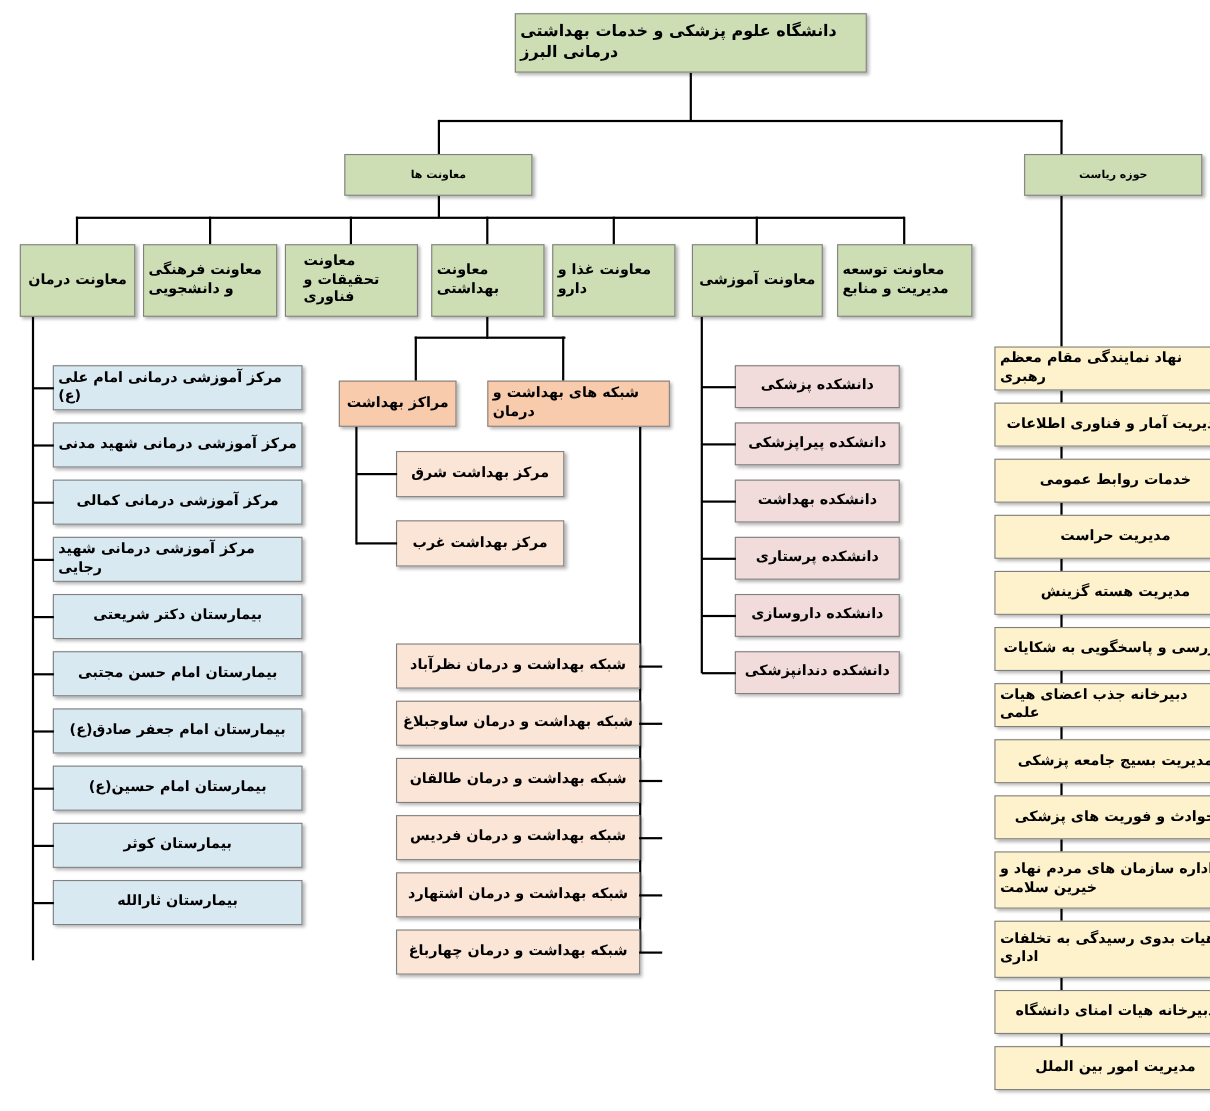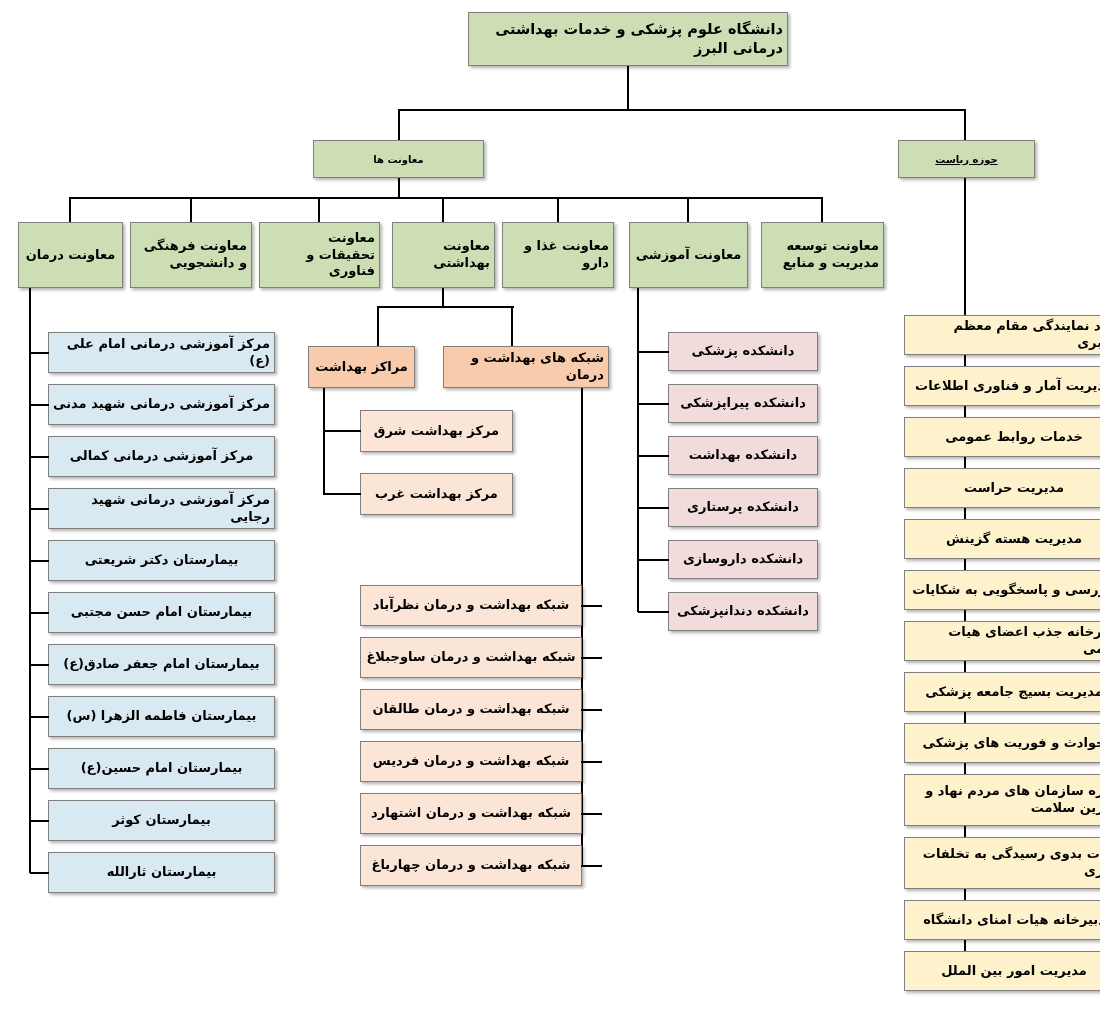--- a/index.html
+++ b/index.html
@@ -2,21 +2,21 @@
 <html lang="fa" style="--green: #cdddb4; --blue: #d9e9f2; --orange: #f8cbad; --peach: #fbe5d6; --pink: #f1dcdb; --yellow: #fdf2cc;"><head>
 <meta charset="utf-8">
 <style>
   html,body{margin:0;padding:0;background:#fff;}
   #canvas{
     position:relative;width:1100px;height:1010px;background:#ffffff;
     font-family:"DejaVu Sans",sans-serif;overflow:hidden;
   }
   .box{
     box-sizing:border-box;border:1px solid #808080;
-    display:flex;align-items:center;justify-content:center;text-align:right;
+    display:flex;align-items:center;justify-content:center;text-align:left;
     direction:rtl;font-weight:bold;font-size:13px;line-height:1.3;color:#000;
     padding:1px 4px;box-shadow:2px 2px 3px rgba(0,0,0,0.3);z-index:1;
   }
   .abs{position:absolute;}
   .green{background:var(--green);}
   .blue{background:var(--blue);}
   .orange{background:var(--orange);}
   .peach{background:var(--peach);}
   .pink{background:var(--pink);}
   .yellow{background:var(--yellow);}
@@ -60,21 +60,21 @@
   <div class="line" style="left:377px;top:306px;width:2px;height:41px;"></div>
   <div class="line" style="left:511px;top:306px;width:2px;height:41px;"></div>
   <div class="line" style="left:323px;top:387px;width:2px;height:108px;"></div>
   <div class="line" style="left:581px;top:387px;width:2px;height:479px;"></div>
   <div class="line" style="left:637px;top:287px;width:2px;height:325px;"></div>
   <div class="line" style="left:964px;top:178px;width:2px;height:790px;"></div>
 
   <div class="box abs green root-box" style="left:468px;top:12px;width:320px;height:54px;">دانشگاه علوم پزشکی و خدمات بهداشتی درمانی البرز</div>
 
   <div class="box abs green l2-box" style="left:313px;top:140px;width:171px;height:38px;">معاونت ها</div>
-  <div class="box abs green l2-box" style="left:898px;top:140px;width:137px;height:38px;text-decoration:underline;">حوزه ریاست</div>
+  <div class="box abs green l2-box" style="left:931px;top:140px;width:162px;height:38px;">حوزه ریاست</div>
 
   <div class="box abs green" style="left:18px;top:222px;width:105px;height:66px;">معاونت درمان</div>
   <div class="box abs green" style="left:130px;top:222px;width:122px;height:66px;">معاونت فرهنگی و دانشجویی</div>
   <div class="box abs green" style="left:259px;top:222px;width:121px;height:66px;padding-left:16px;">معاونت تحقیقات و فناوری</div>
   <div class="box abs green" style="left:392px;top:222px;width:103px;height:66px;">معاونت بهداشتی</div>
   <div class="box abs green" style="left:502px;top:222px;width:112px;height:66px;">معاونت غذا و دارو</div>
   <div class="box abs green" style="left:629px;top:222px;width:119px;height:66px;">معاونت آموزشی</div>
   <div class="box abs green" style="left:761px;top:222px;width:123px;height:66px;">معاونت توسعه مدیریت و منابع</div>
 
   <div class="box abs orange" style="left:308px;top:346px;width:107px;height:42px;">مراکز بهداشت</div>
@@ -82,21 +82,20 @@
 
   <div class="col col-treatment" style="left:48px;top:332px;width:227px;">
 
   <div class="box blue">مرکز آموزشی درمانی امام علی (ع)</div>
       <div class="box blue">مرکز آموزشی درمانی شهید مدنی</div>
       <div class="box blue">مرکز آموزشی درمانی کمالی</div>
       <div class="box blue">مرکز آموزشی درمانی شهید رجایی</div>
       <div class="box blue">بیمارستان دکتر شریعتی</div>
       <div class="box blue">بیمارستان امام حسن مجتبی</div>
       <div class="box blue">بیمارستان امام جعفر صادق(ع)</div>
-      <div class="box blue">بیمارستان فاطمه الزهرا (س)</div>
       <div class="box blue">بیمارستان امام حسین(ع)</div>
       <div class="box blue">بیمارستان کوثر</div>
       <div class="box blue">بیمارستان ثارالله</div>
     </div>
 
   <div class="col col-centers" style="left:360px;top:410px;width:153px;">
 
   <div class="box peach">مرکز بهداشت شرق</div>
       <div class="box peach">مرکز بهداشت غرب</div>
     </div>

